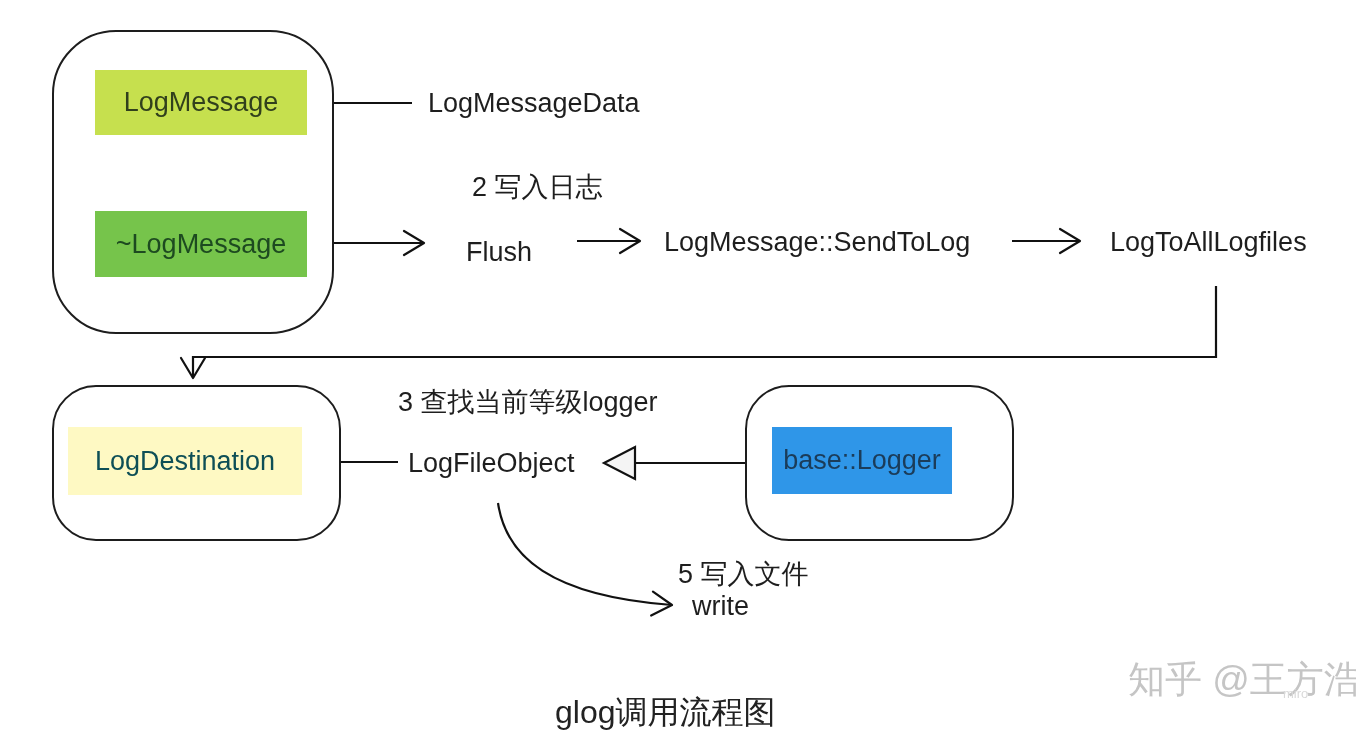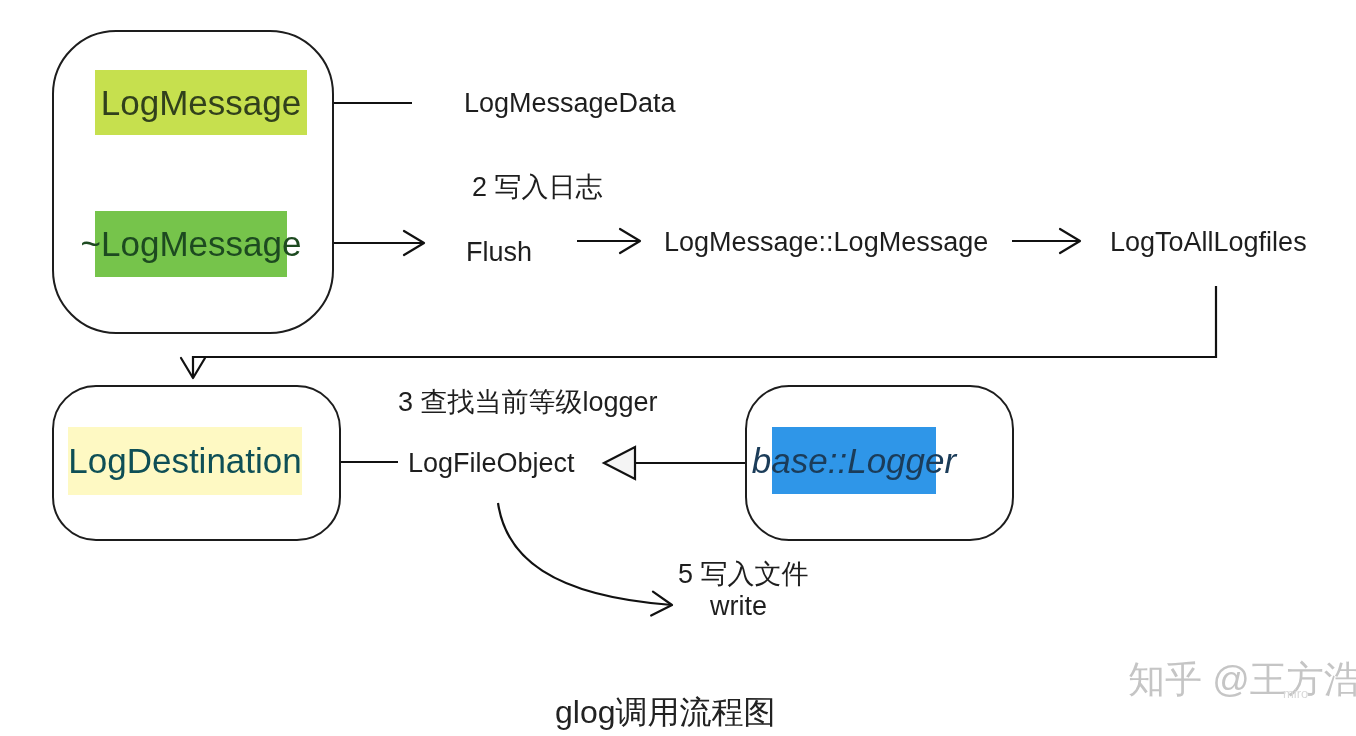--- a/index.html
+++ b/index.html
@@ -22,47 +22,47 @@
   }
   .group.top-left   { left: 52px;  top: 30px;  width: 278px; height: 300px; border-radius: 64px; }
   .group.bottom-left{ left: 52px;  top: 385px; width: 285px; height: 152px; border-radius: 44px; }
   .group.right      { left: 745px; top: 385px; width: 265px; height: 152px; border-radius: 44px; }
 
   .node {
     position: absolute;
     display: flex;
     align-items: center;
     justify-content: center;
-    font-size: 35px;
+    font-size: 27px;
     z-index: 3;
     white-space: nowrap;
   }
   .node.logmessage      { left: 95px;  top: 70px;  width: 212px; height: 65px; background: #c6e04e; color: #31401c; }
-  .node.logmessage-dtor { left: 95px;  top: 211px; width: 192px; height: 66px; background: #76c44b; color: #1d4a20; }
+  .node.logmessage-dtor { left: 95px;  top: 211px; width: 212px; height: 66px; background: #76c44b; color: #1d4a20; }
   .node.logdestination  { left: 68px;  top: 427px; width: 234px; height: 68px; background: #fef9c3; color: #0e4f56; }
-  .node.base-logger     { left: 772px; top: 427px; width: 164px; height: 67px; background: #2f96e8; color: #1b3c59; font-style: italic; }
+  .node.base-logger     { left: 772px; top: 427px; width: 180px; height: 67px; background: #2f96e8; color: #1b3c59; }
 
   .lbl {
     position: absolute;
     font-size: 27px;
     line-height: 38px;
     color: #1e1e1e;
     white-space: nowrap;
     z-index: 4;
   }
   .lbl.step1       { left: 468px;  top: 38px;  }
-  .lbl.msgdata     { left: 428px;  top: 84px; margin-left: 36px;  }
+  .lbl.msgdata     { left: 428px;  top: 84px;  }
   .lbl.step2       { left: 472px;  top: 168px; text-align: right; }
   .lbl.flush       { left: 466px;  top: 220px; margin-top: 13px; }
   .lbl.sendtolog   { left: 664px;  top: 223px; }
   .lbl.logtoall    { left: 1110px; top: 223px; }
   .lbl.step3       { left: 398px;  top: 383px; }
   .lbl.logfileobj  { left: 408px;  top: 444px; }
   .lbl.step4       { left: 678px;  top: 555px; }
-  .lbl.write       { left: 710px;  top: 587px; }
+  .lbl.write       { left: 692px;  top: 587px; }
 
   .title {
     position: absolute;
     left: 555px; top: 693px;
     font-size: 32px; line-height: 38px;
     color: #222222;
     white-space: nowrap;
     z-index: 4;
   }
   .watermark {
@@ -117,21 +117,21 @@
   <div class="group right"></div>
 
   <div class="node logmessage">LogMessage</div>
   <div class="node logmessage-dtor">~LogMessage</div>
   <div class="node logdestination">LogDestination</div>
   <div class="node base-logger">base::Logger</div>
 
   <div class="lbl msgdata">LogMessageData</div>
   <div class="lbl step2">2 写入日志</div>
   <div class="lbl flush">Flush</div>
-  <div class="lbl sendtolog">LogMessage::LogMessage</div>
+  <div class="lbl sendtolog">LogMessage::SendToLog</div>
   <div class="lbl logtoall">LogToAllLogfiles</div>
   <div class="lbl step3">3 查找当前等级logger</div>
   <div class="lbl logfileobj">LogFileObject</div>
   <div class="lbl step4">5 写入文件</div>
   <div class="lbl write">write</div>
 
   <div class="title">glog调用流程图</div>
 
   <div class="watermark">知乎 @王方浩</div>
   <div class="miro-mark">miro</div>

